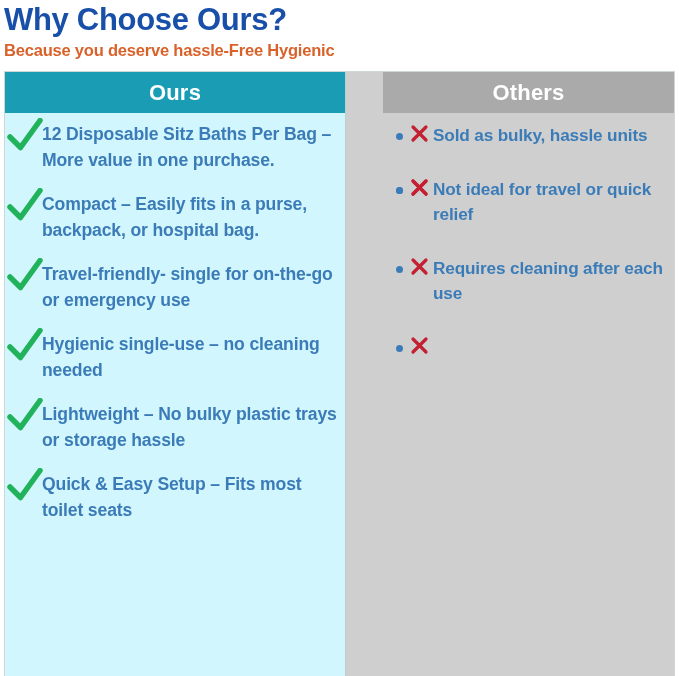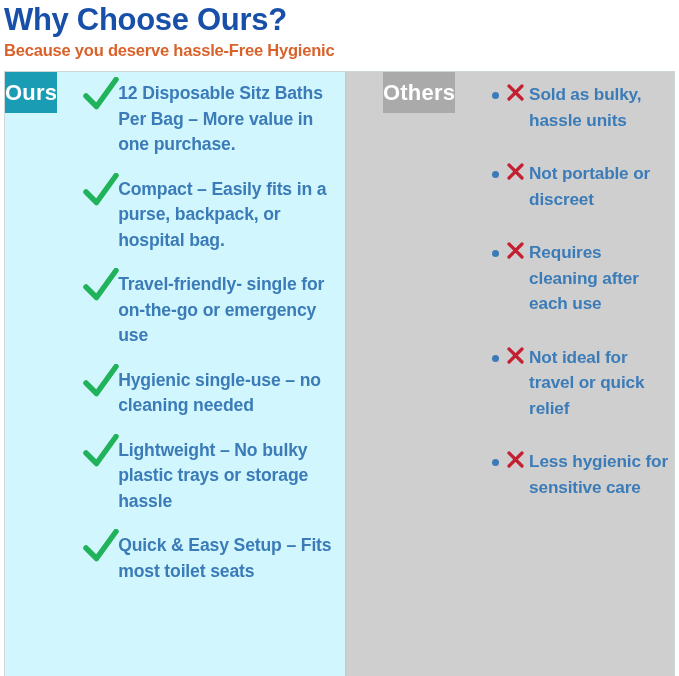--- a/index.html
+++ b/index.html
@@ -59,22 +59,21 @@
     width: 671px;
     height: 605px;
     display: flex;
     box-sizing: border-box;
     border: 1px solid #cfd6d8;
     border-bottom: none;
   }
   .col {
     box-sizing: border-box;
     display: flex;
-    flex-direction: row;
-    gap: 24px;
+    flex-direction: column;
   }
   .col-ours {
     width: 341px;
     background: #d2f6fd;
     border-right: 1px solid #b9cdd2;
   }
   .col-others {
     width: 328px;
     background: #cfcfcf;
     padding-left: 37px;
@@ -254,51 +253,49 @@
             <span class="others-text">Sold as bulky, hassle units</span>
           </li>
 
           <li class="others-item">
             <span class="bullet"></span>
             <span class="xmark">
               <svg viewBox="0 0 19 19" width="19" height="19" aria-hidden="true">
                 <path d="M3 3 L16 16 M16 3 L3 16" fill="none" stroke="#c32032" stroke-width="3.2" stroke-linecap="round"></path>
               </svg>
             </span>
-            <span class="others-text">Not portable or discreet</span>
+          </li>
+
+          <li class="others-item">
+            <span class="bullet"></span>
+            <span class="xmark">
+              <svg viewBox="0 0 19 19" width="19" height="19" aria-hidden="true">
+                <path d="M3 3 L16 16 M16 3 L3 16" fill="none" stroke="#c32032" stroke-width="3.2" stroke-linecap="round"></path>
+              </svg>
+            </span>
+            <span class="others-text">Not ideal for travel or quick relief</span>
           </li>
 
           <li class="others-item">
             <span class="bullet"></span>
             <span class="xmark">
               <svg viewBox="0 0 19 19" width="19" height="19" aria-hidden="true">
                 <path d="M3 3 L16 16 M16 3 L3 16" fill="none" stroke="#c32032" stroke-width="3.2" stroke-linecap="round"></path>
               </svg>
             </span>
             <span class="others-text">Requires cleaning after each use</span>
           </li>
 
           <li class="others-item">
             <span class="bullet"></span>
             <span class="xmark">
               <svg viewBox="0 0 19 19" width="19" height="19" aria-hidden="true">
                 <path d="M3 3 L16 16 M16 3 L3 16" fill="none" stroke="#c32032" stroke-width="3.2" stroke-linecap="round"></path>
               </svg>
             </span>
-            <span class="others-text">Not ideal for travel or quick relief</span>
-          </li>
-
-          <li class="others-item">
-            <span class="bullet"></span>
-            <span class="xmark">
-              <svg viewBox="0 0 19 19" width="19" height="19" aria-hidden="true">
-                <path d="M3 3 L16 16 M16 3 L3 16" fill="none" stroke="#c32032" stroke-width="3.2" stroke-linecap="round"></path>
-              </svg>
-            </span>
-            <span class="others-text">Less hygienic for sensitive care</span>
           </li>
 
         </ul>
       </div>
     </div>
 
   </div>
 </div>
 
 </body></html>

